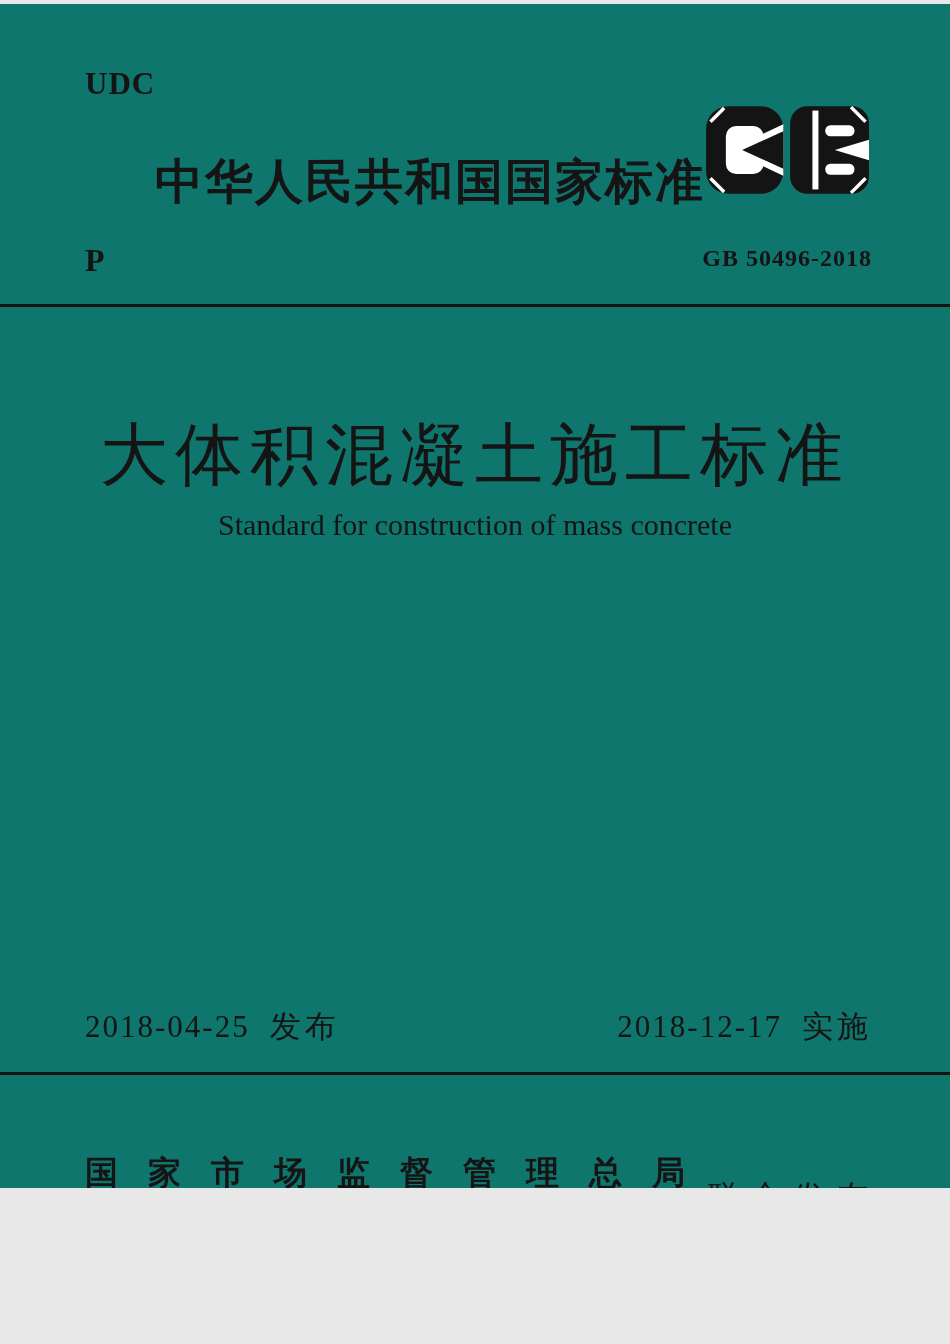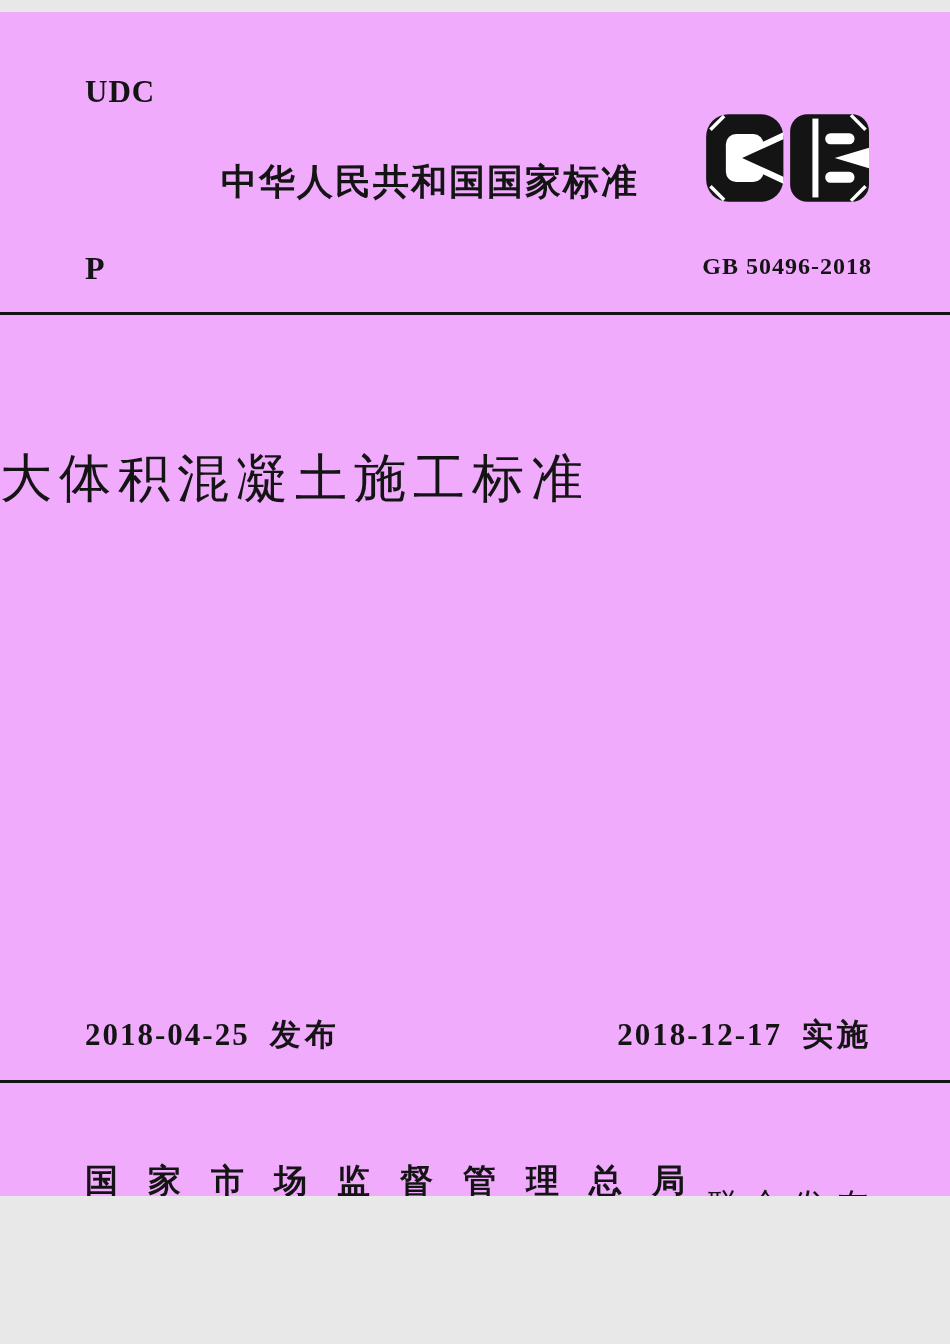--- a/index.html
+++ b/index.html
@@ -1,67 +1,68 @@
 <!DOCTYPE html>
 <html><head>
 <meta charset="utf-8">
 <style>
   html,body{margin:0;padding:0;background:#e8e8e8;}
   .page{
     position:relative;
     width:950px;height:1184px;
-    margin:12px auto;
-    background:#f0abfc;
+    margin:4px auto;
+    background:#0f766e;
     color:#141414;
     overflow:hidden;
     font-family:"Liberation Serif","DejaVu Serif",serif;
   }
   .serif{font-family:"Liberation Serif","DejaVu Serif",serif;}
   .sans{font-family:"Liberation Sans","DejaVu Sans",sans-serif;}
 
   .udc{
     position:absolute;left:85px;top:62px;
     font-size:31px;font-weight:700;letter-spacing:1px;
   }
   .std-heading{
     position:absolute;left:0;top:146px;width:860px;
     text-align:center;
-    font-size:36px;font-weight:700;letter-spacing:2px;
+    font-size:48px;font-weight:700;letter-spacing:2px;
   }
   .gb-logo{
     position:absolute;right:77px;top:98px;width:170px;height:96px;
   }
   .class-code{
     position:absolute;left:85px;top:238px;
     font-size:32px;font-weight:700;
   }
   .std-number{
     position:absolute;right:78px;top:241px;
     font-size:24px;font-weight:700;letter-spacing:1px;
   }
   .rule{
     position:absolute;left:0;right:0;height:3px;background:#141414;
   }
   .rule-top{top:300px;}
   .rule-bottom{top:1068px;}
 
   .title-cn{
-    position:absolute;left:0;right:0;top:432px;
-    font-size:52px;font-weight:500;letter-spacing:7px;
+    position:absolute;left:0;right:0;top:406px;
+    text-align:center;
+    font-size:68px;font-weight:500;letter-spacing:7px;
   }
   .title-en{
     position:absolute;left:0;right:0;top:504px;
     text-align:center;
     font-size:30px;font-weight:400;
   }
 
   .date-row{
     position:absolute;left:85px;right:78px;top:1002px;
     display:flex;justify-content:space-between;align-items:baseline;
-    font-size:31px;font-weight:700;
+    font-size:31px;font-weight:400;
   }
   .date-item{display:flex;align-items:baseline;gap:20px;}
   .date-value{letter-spacing:2px;}
   .date-label{font-family:"Liberation Sans","DejaVu Sans",sans-serif;letter-spacing:4px;}
 
   .publishers{
     position:absolute;left:85px;top:1146px;width:600px;
     font-family:"Liberation Sans","DejaVu Sans",sans-serif;
     font-weight:700;font-size:33px;line-height:1.38;
   }
@@ -103,20 +104,21 @@
   </svg>
 
   <div class="class-code serif">P</div>
 
   <div class="std-number serif">GB 50496-2018</div>
 
   <div class="rule rule-top"></div>
 
   <div class="title-cn serif">大体积混凝土施工标准</div>
 
+  <div class="title-en serif">Standard for construction of mass concrete</div>
 
   <div class="date-row">
     <div class="date-item">
       <span class="date-value serif">2018-04-25</span>
       <span class="date-label">发布</span>
     </div>
     <div class="date-item">
       <span class="date-value serif">2018-12-17</span>
       <span class="date-label">实施</span>
     </div>

